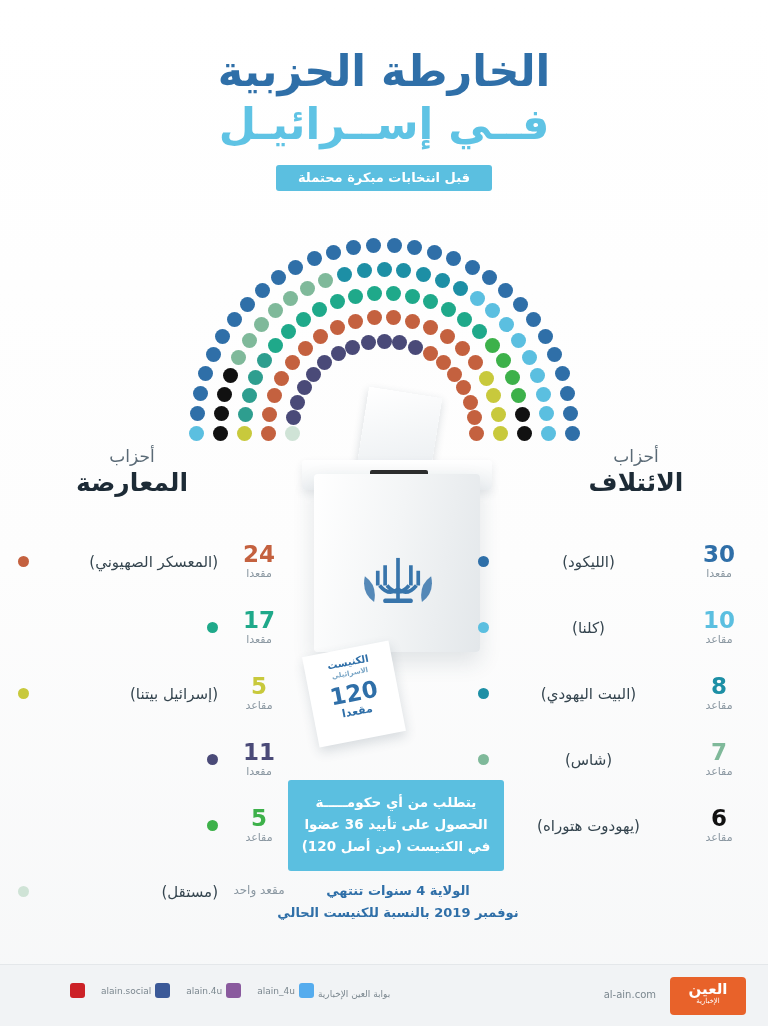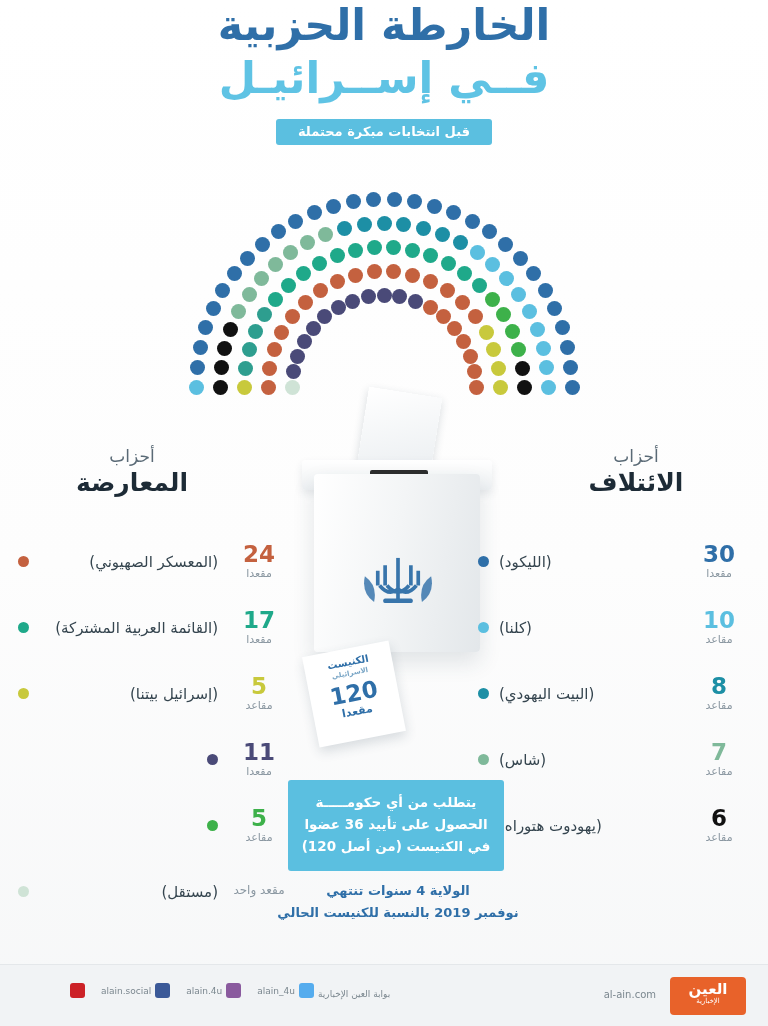--- a/index.html
+++ b/index.html
@@ -14,20 +14,21 @@
   .page {
     position: relative;
     width: 768px;
     height: 1026px;
     background: linear-gradient(180deg, #ffffff 0%, #fdfdfd 55%, #f6f7f8 100%);
   }
 
   
   .header {
     text-align: center;
+    padding-top: 46px;
   }
   .title-line1 {
     font-size: 43px;
     font-weight: bold;
     color: #2f6fa8;
     letter-spacing: 0px;
     line-height: 1.18;
   }
   .title-line2 {
     font-size: 43px;
@@ -199,21 +200,21 @@
     line-height: 1.05;
   }
   .row .seats .unit {
     font-size: 11px;
     color: #8a97a1;
     display: block;
     margin-top: 1px;
   }
   .row .name-wrap { flex: 1; }
   
-  .col-right .name-wrap { text-align: left; }
+  .col-right .name-wrap { text-align: center; }
   .col-left  .name-wrap { text-align: right; }
   .row.independent .seats .num {
     font-size: 12px;
     font-weight: normal;
     color: #8a97a1;
   }
 
   
   .notice {
     position: absolute;
@@ -509,21 +510,20 @@
           <span class="unit">مقعدا</span>
         </div>
         <div class="name-wrap"><span class="name">(المعسكر الصهيوني)</span></div>
         <span class="dot" style="background: rgb(196, 97, 63);"></span>
       </div>
       <div class="row">
         <div class="seats">
           <div class="num" style="color: rgb(31, 169, 138);">17</div>
           <span class="unit">مقعدا</span>
         </div>
-        <div class="name-wrap"><span class="name">(القائمة العربية المشتركة)</span></div>
         <span class="dot" style="background: rgb(31, 169, 138);"></span>
       </div>
       <div class="row">
         <div class="seats">
           <div class="num" style="color: rgb(200, 201, 60);">5</div>
           <span class="unit">مقاعد</span>
         </div>
         <div class="name-wrap"><span class="name">(إسرائيل بيتنا)</span></div>
         <span class="dot" style="background: rgb(200, 201, 60);"></span>
       </div>

